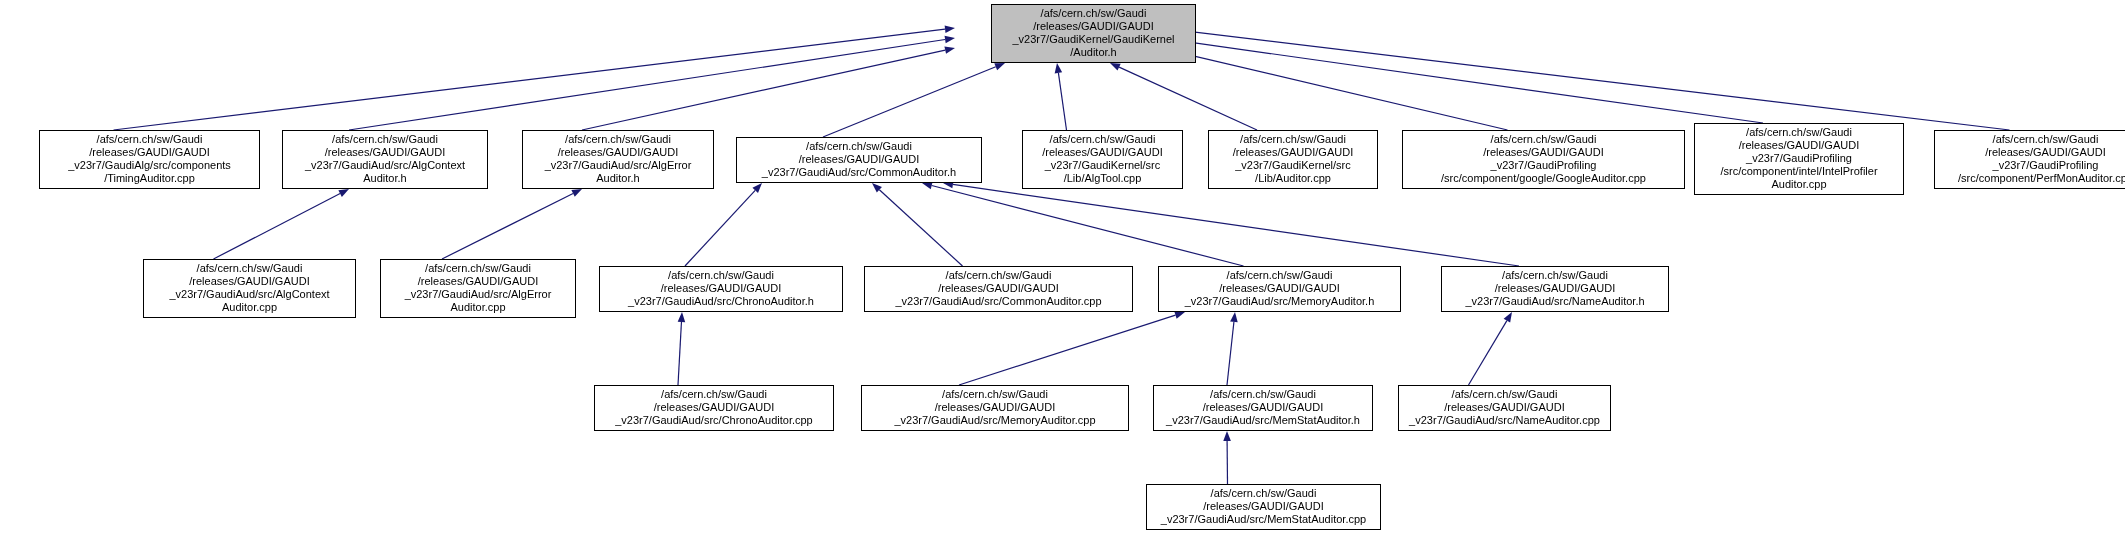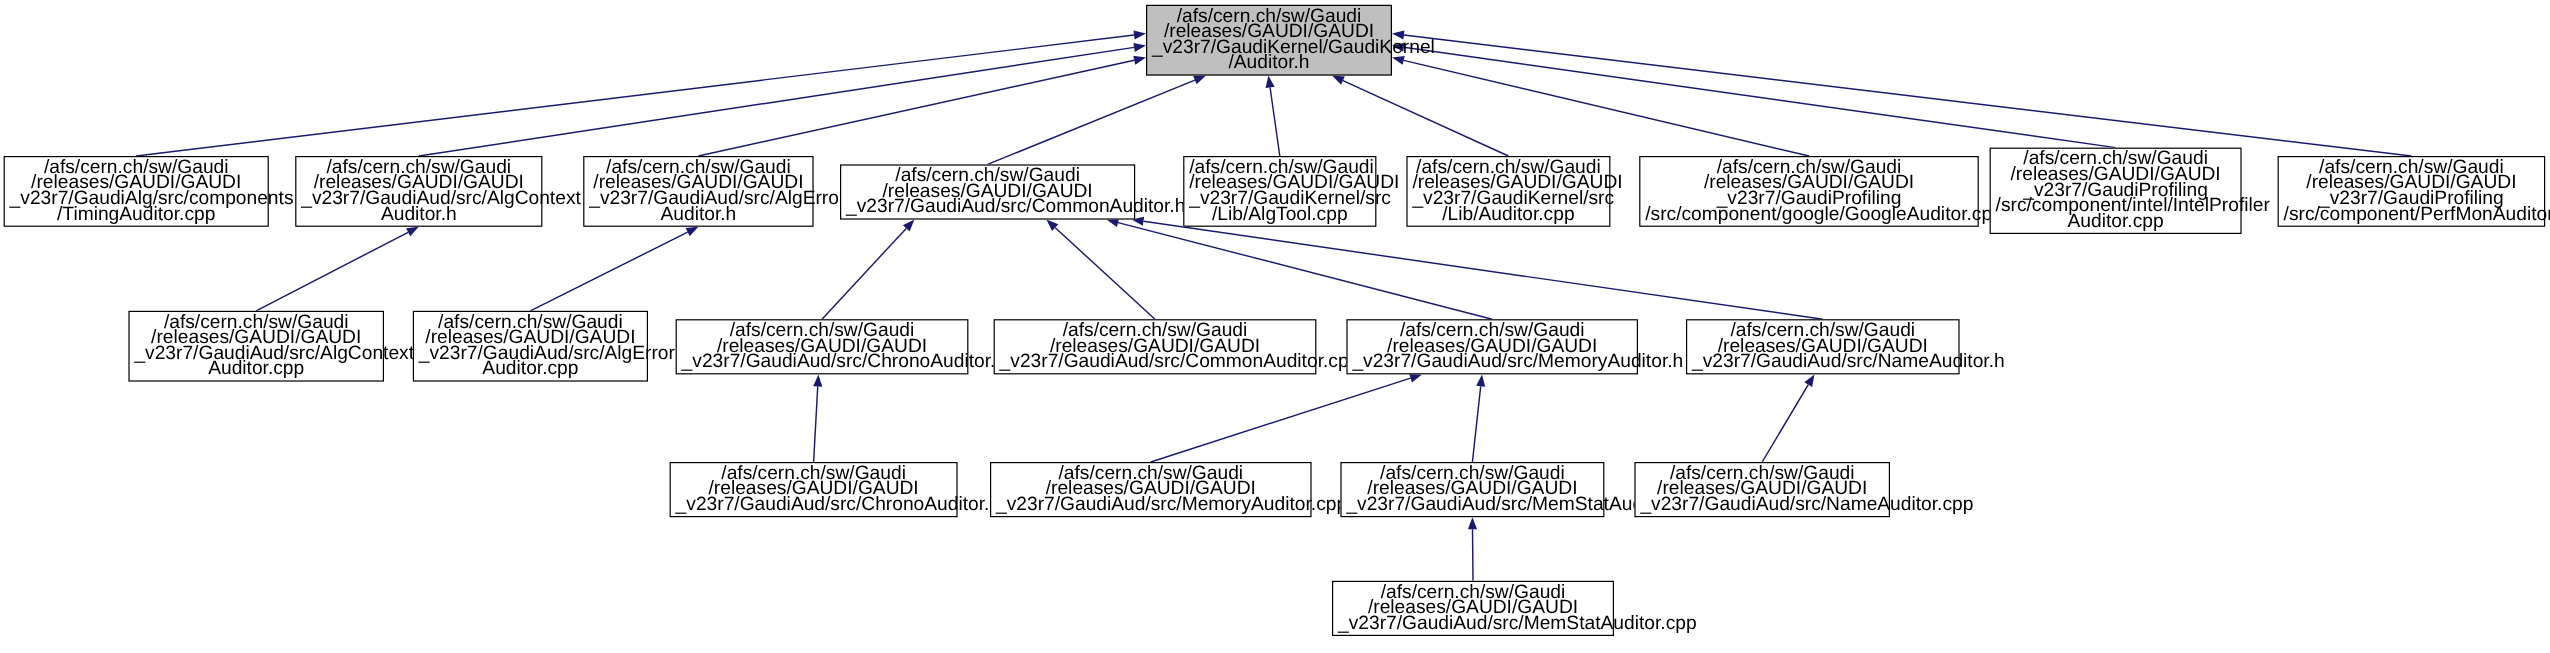--- a/index.html
+++ b/index.html
@@ -14,27 +14,28 @@
   #edges {
     position: absolute;
     left: 0; top: 0;
     width: 2125px; height: 544px;
   }
   .node {
     position: absolute;
     box-sizing: border-box;
     border: 1.4px solid #000000;
     background: #ffffff;
-    font-size: 16px;
+    font-size: 11px;
     line-height: 13px;
     color: #000000;
     text-align: center;
     white-space: pre-line;
     padding: 2px 4px;
     cursor: pointer;
+    margin-left: 36px;
   }
   .node.highlight { background: #bfbfbf; }
 </style>
 </head>
 <body>
 
 <div id="graph">
   <svg id="edges" xmlns="http://www.w3.org/2000/svg">
       <line x1="113.5" y1="130" x2="945.0726621796629" y2="29.203313675192373" stroke="#191970" stroke-width="1.2"></line>
       <polygon points="955,28 945.529921376236,32.97570204692046 944.6154029830898,25.43092530346428" fill="#191970"></polygon>

